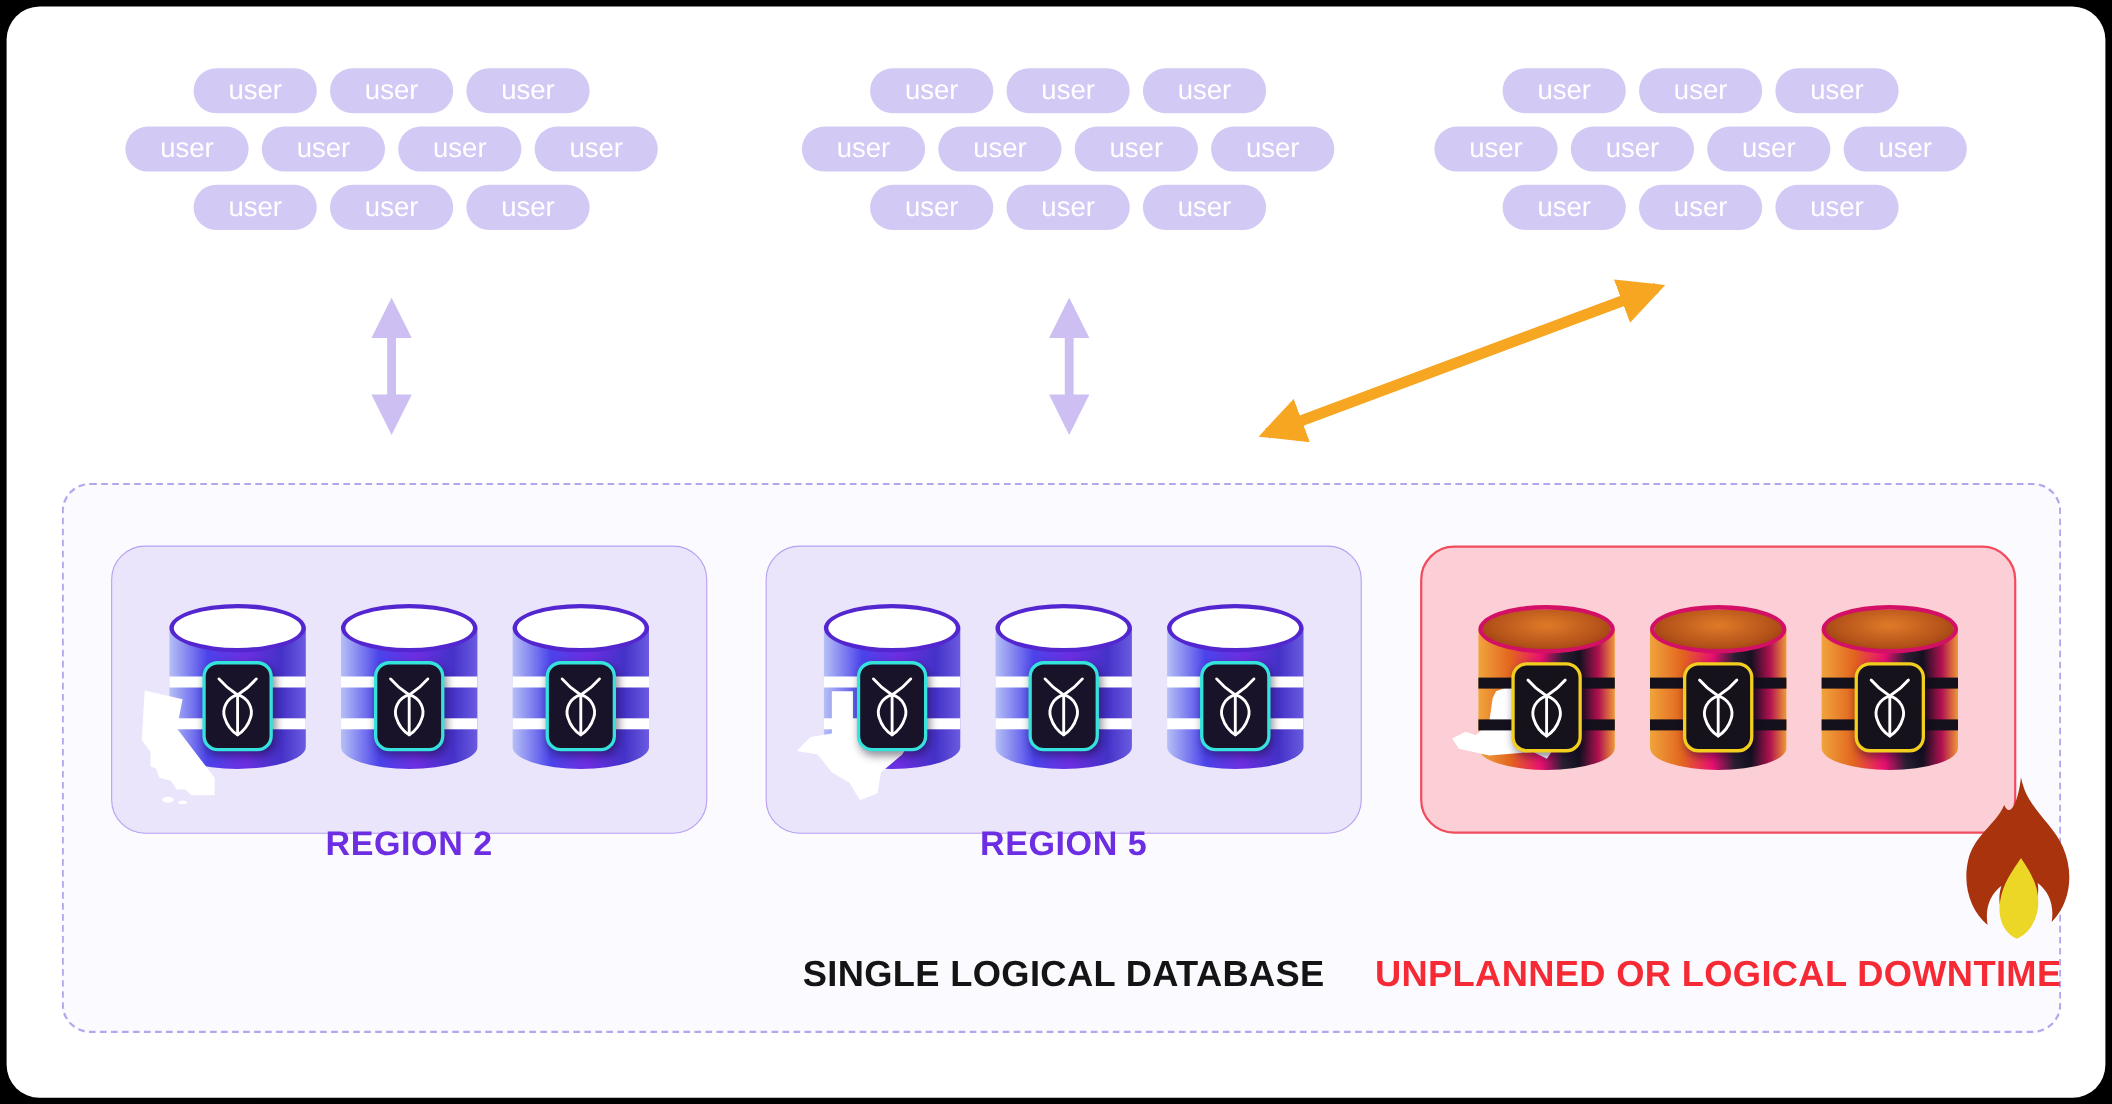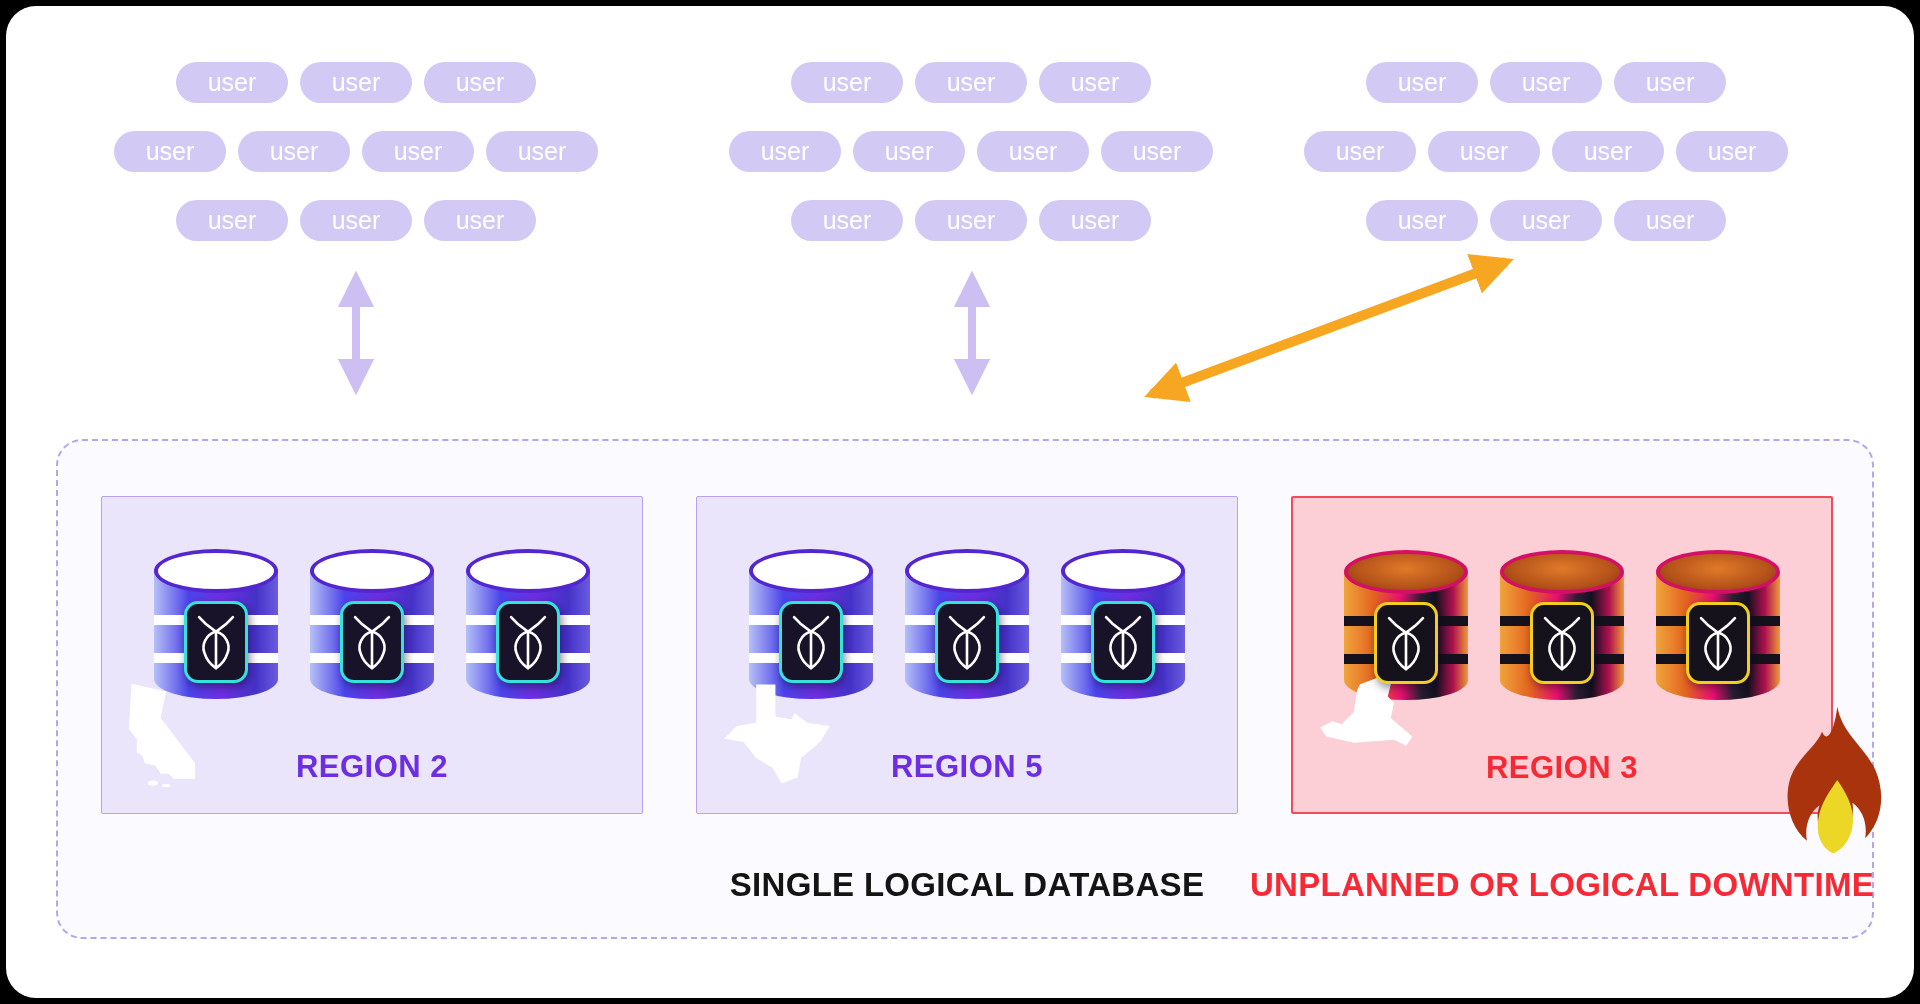--- a/index.html
+++ b/index.html
@@ -8,42 +8,42 @@
     background:var(--page-bg,#000);
     font-family:"Liberation Sans", sans-serif;
   }
   .card{
     position:absolute;inset:6px;background:var(--card-bg,#fff);
     border-radius:30px;
   }
   
   .cluster{
     position:absolute;top:56px;width:500px;
-    display:flex;flex-direction:column;gap:28px;align-items:center;
+    display:flex;flex-direction:column;gap:12px;align-items:center;
   }
   .pill-row{display:flex;gap:12px;justify-content:center;}
   .pill{
     width:112px;height:41px;border-radius:21px;
     background:var(--pill-bg,#d3c9f5);color:var(--pill-text,#fff);
     display:flex;align-items:center;justify-content:center;
     font-size:25px;font-weight:400;line-height:1;
   }
   
   .arrows{position:absolute;inset:0;width:1920px;height:1004px;pointer-events:none;}
   
   .logical-zone{
     position:absolute;left:50px;top:433px;width:1818px;height:500px;
     border:2px dashed var(--dashed-border,#b5a5ec);
     border-radius:26px;background:var(--dashed-fill,#fbfaff);
     box-sizing:border-box;
   }
   
   .region{
-    position:absolute;top:490px;width:542px;height:318px;
-    border-radius:2px;box-sizing:border-box;
+    position:absolute;top:490px;width:542px;height:262px;
+    border-radius:31px;box-sizing:border-box;
   }
   .region.purple{
     background:var(--region-purple-fill,#eae5fb);
     border:1.5px solid var(--region-purple-border,#b9a0f2);
   }
   .region.red{
     background:var(--region-pink-fill,#fbcfd5);
     border:2px solid var(--region-pink-border,#f04c5e);
   }
   .region-2{left:95px;}
@@ -327,21 +327,20 @@
         <path d="M32 30 L 32 86"></path>
       </svg>
     </div>
   </div>
       </div>
     <div class="state-icon" style="bottom:60px">
       <svg width="120" height="80" viewBox="0 0 78 52" fill="var(--state-icon,#fff)">
         <path d="M28 8 L44 2 L48 8 L46 16 L50 20 L48 30 L62 42 L58 48 L50 44 L24 46 L6 42 L2 36 L10 32 L16 34 L24 26 L26 12 Z"></path>
       </svg>
     </div>
-    <div class="region-label">REGION 3</div>
   </div>
 
   <div class="fire">
     <svg width="124" height="152" viewBox="0 0 90 120">
       <path fill="var(--flame-outer,#a8330d)" d="M46 2 C50 24 68 34 76 52 C84 70 82 92 68 106 C70 94 66 84 58 78 C60 92 54 104 42 110 C32 104 28 92 32 80 C24 86 20 96 22 108 C10 98 4 80 8 62 C12 44 28 36 34 22 C38 32 44 20 46 2 Z"></path>
       <path fill="var(--flame-inner,#ecd626)" d="M46 60 C55 73 60 84 58 97 C56 108 50 115 43 118 C34 114 29 104 31 91 C33 78 40 69 46 60 Z"></path>
     </svg>
   </div>
 
   <div class="caption caption-database">SINGLE LOGICAL DATABASE</div>

